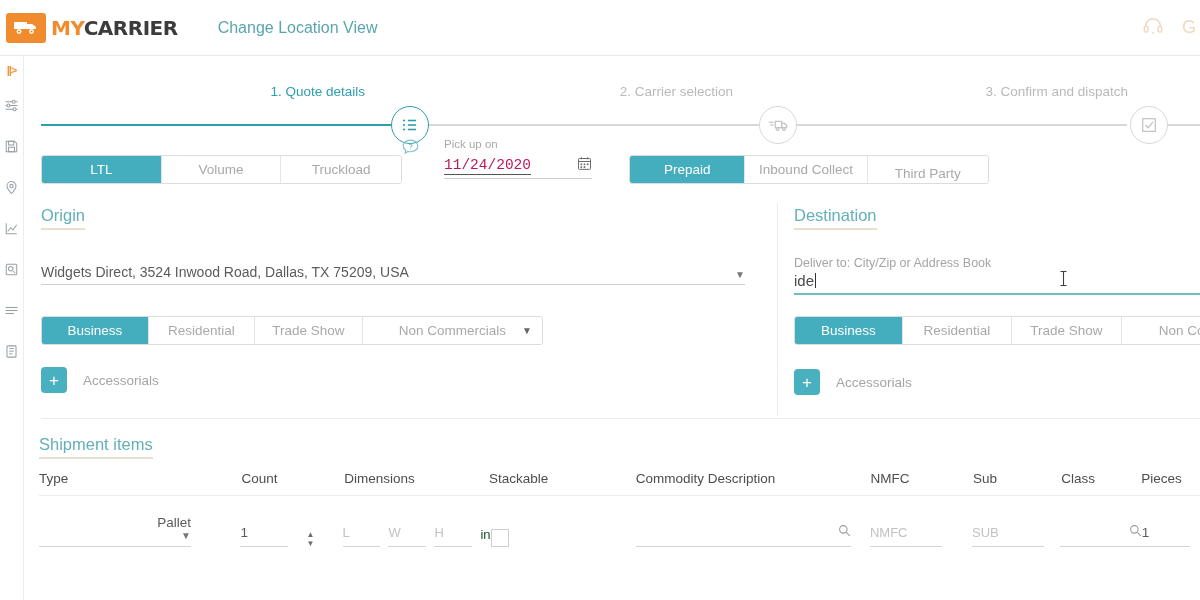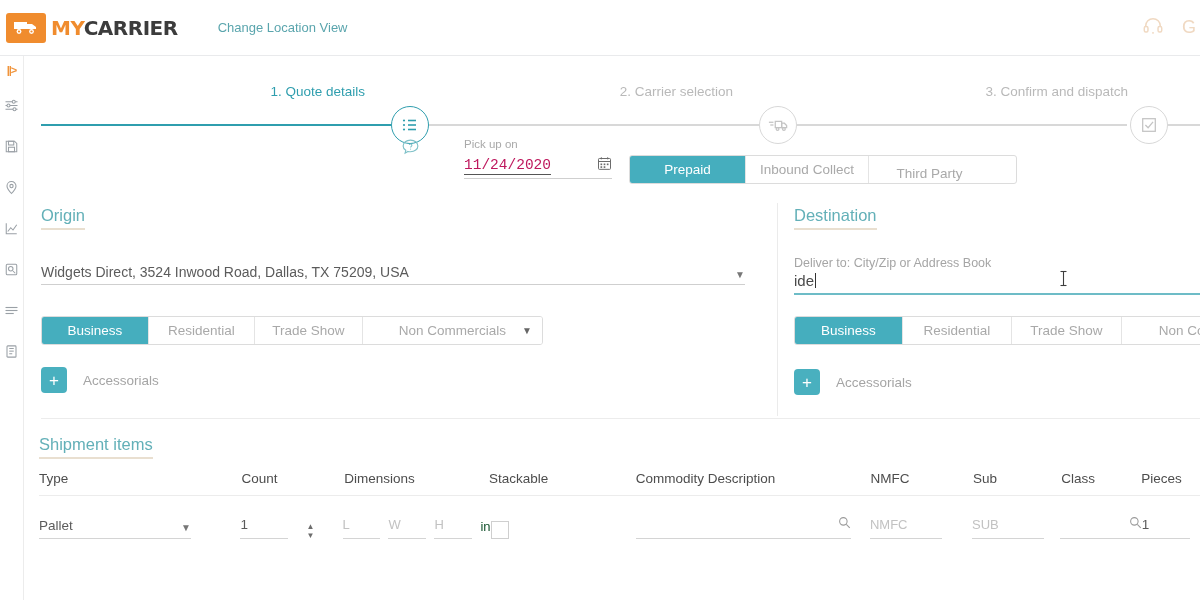--- a/index.html
+++ b/index.html
@@ -27,21 +27,21 @@
   .logo-badge svg { display:block; }
   .logo-text {
     margin-left: 5px;
     font-family: "DejaVu Sans", sans-serif;
     font-weight: bold; font-size: 20px; letter-spacing: -0.5px;
     line-height: 1;
   }
   .logo-my { color: #f08c2e; }
   .logo-carrier { color: #3c3c3c; }
   .change-loc {
-    margin-left: 40px; color: #5aa5ad; font-size: 13px;
+    margin-left: 40px; color: #5aa5ad; font-size: 16px;
   }
   .topbar-right {
     margin-left: auto; display: flex; align-items: center; gap: 18px;
     padding-right: 4px;
   }
   .headset-icon { color: #f0d9c2; }
   .user-initial { color: #f0d9c2; font-size: 18px; }
 
   
   .rail {
@@ -92,30 +92,30 @@
   .seg-btn.on { background: #45aebe; color: #ffffff; }
 
   
   .mode-seg { position: absolute; left: 17px; top: 99px; width: 361px; }
   .mode-seg .seg-btn { width: 120.3px; }
   .help-bubble {
     position: absolute; left: 378px; top: 83px;
     width: 17px; height: 17px;
   }
 
-  .pickup-block { position: absolute; left: 440px; top: 82px; width: 148px; }
+  .pickup-block { position: absolute; left: 420px; top: 82px; width: 148px; }
   .pickup-label { font-size: 11.5px; color: #a9a9a9; }
   .pickup-field {
     margin-top: 6px; display: flex; align-items: flex-end; justify-content: space-between;
     border-bottom: 1px solid #cfcfcf; padding-bottom: 3px; height: 23px;
   }
   .pickup-value { font-size: 14.5px; color: #be185d; border-bottom: 1.5px solid #555; line-height: 17px; font-family: Liberation Mono, monospace;}
   .cal-icon { color: #6c6c6c; }
 
-  .terms-seg { position: absolute; left: 605px; top: 99px; width: 388px; text-align: center; }
+  .terms-seg { position: absolute; left: 605px; top: 99px; width: 360px; text-align: center; }
   .terms-seg .seg-btn:nth-child(1) { width: 116px; }
   .terms-seg .seg-btn:nth-child(2) { width: 123px; }
   .terms-seg .seg-btn:nth-child(3) { width: 121px; margin-top: 7px; }
 
   
   .divider-v {
     position: absolute; left: 753px; top: 147px; width: 1px; height: 213px;
     background: #ebebeb;
   }
   .col-title {
@@ -188,21 +188,21 @@
   .c-type  { width: 207px; }
   .c-count { width: 105px; }
   .c-dims  { width: 148px; }
   .c-stack { width: 150px; }
   .c-desc  { width: 240px; }
   .c-nmfc  { width: 105px; }
   .c-sub   { width: 90px; }
   .c-class { width: 82px; }
   .c-pieces{ width: 60px; }
 
-  .sel-row { display: flex; align-items: flex-end; justify-content: space-between; width: 152px; padding-bottom: 5px; }
+  .sel-row { display: flex; align-items: flex-end; justify-content: space-between; width: 152px; padding-bottom: 5px; flex-direction: column; }
   .spin { display: flex; flex-direction: column; align-items: center; gap: 3px; margin-left: 18px; color: #6c6c6c; }
   .spin span { font-size: 8px; line-height: 6px; }
   .dim-box { width: 46px; padding-bottom: 5px; margin-right: 8px; text-align: left; }
   .in-unit { color: #14532d; font-size: 13px; padding-bottom: 5px; }
   .stack-box { width: 18px; height: 18px; border: 1px solid #cfcfcf; background: #fff; }
   .desc-box { width: 215px; display:flex; align-items:flex-end; justify-content: space-between; padding-bottom: 5px;}
   .srch { color: #9a9a9a; }
 </style>
 </head>
 <body>
@@ -333,20 +333,25 @@
 
     <div class="step-label" style="left:1104px;">3. Confirm and dispatch</div>
     <div class="step-node" style="left:1106px;">
       <svg width="18" height="18" viewBox="0 0 20 20" fill="none" stroke="#c4c4c4" stroke-width="1.4">
         <rect x="3" y="3" width="14" height="14"></rect>
           <polyline points="6,10 9,13 14.5,6.5"></polyline>
       </svg>
     </div>
   </div>
 
+  <div class="seg mode-seg">
+    <div class="seg-btn on">LTL</div>
+    <div class="seg-btn">Volume</div>
+    <div class="seg-btn">Truckload</div>
+  </div>
 
   <div class="help-bubble">
     <svg width="17" height="17" viewBox="0 0 18 18" fill="none" stroke="#7fc1c8" stroke-width="1.2">
       <path d="M9 1.2C4.6 1.2 1.2 3.9 1.2 7.3c0 1.9 1.1 3.6 2.8 4.7L3.3 15l3-1.8c.85.2 1.75.3 2.7.3 4.4 0 7.8-2.7 7.8-6.2S13.4 1.2 9 1.2z"></path>
       <path d="M7.6 6.2a1.5 1.5 0 0 1 2.9.5c0 1-1.4 1.3-1.4 2.3" stroke-width="1.1"></path>
       <circle cx="9.1" cy="10.7" r="0.55" fill="#7fc1c8" stroke="none"></circle>
     </svg>
   </div>
 
   <div class="pickup-block">

